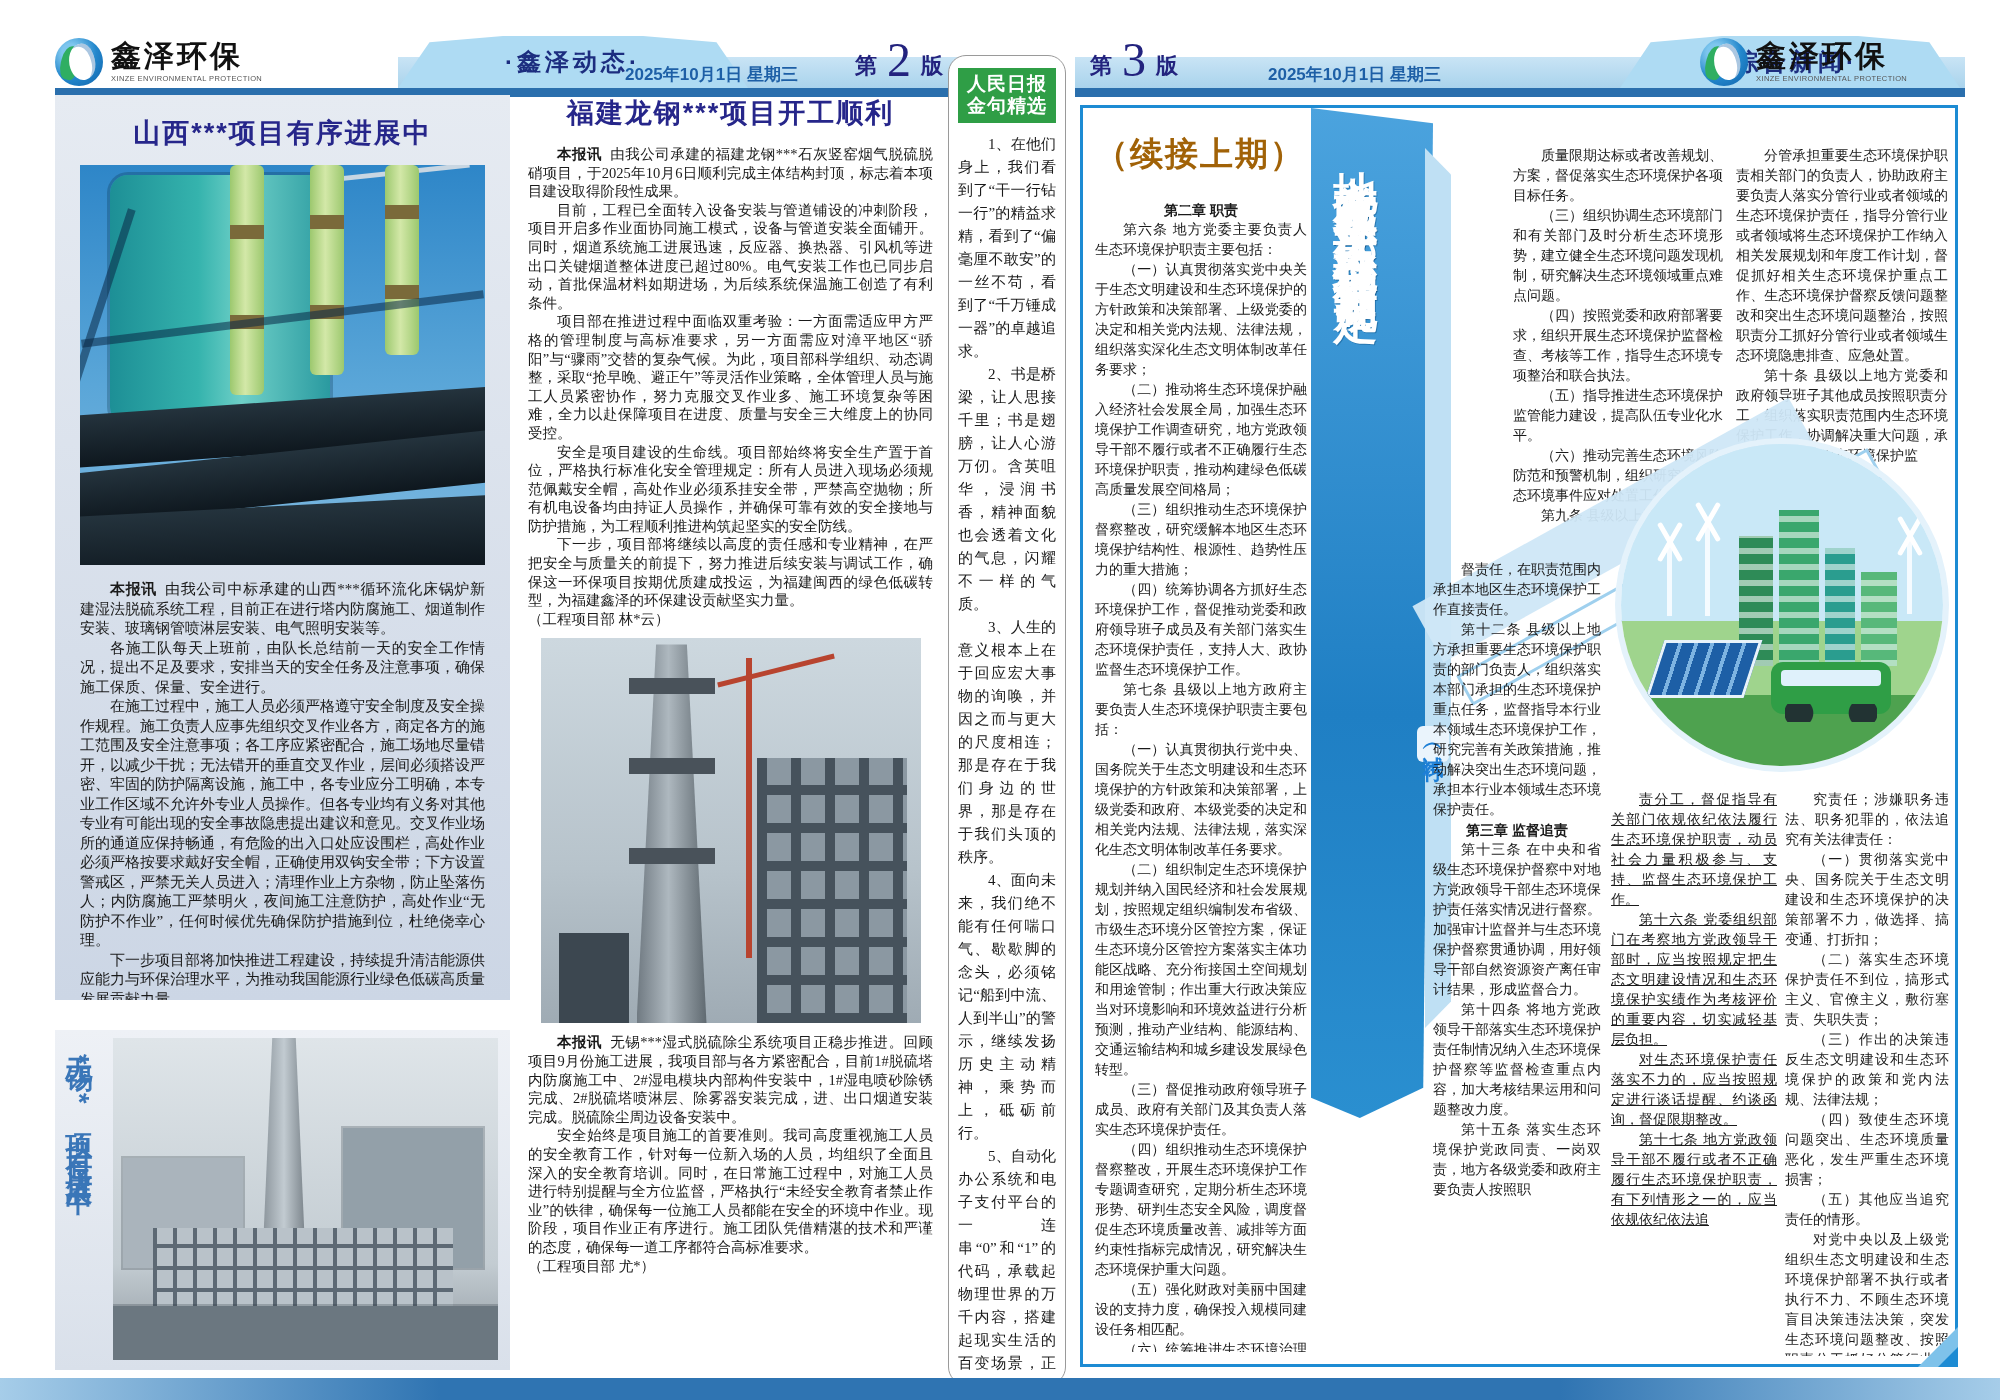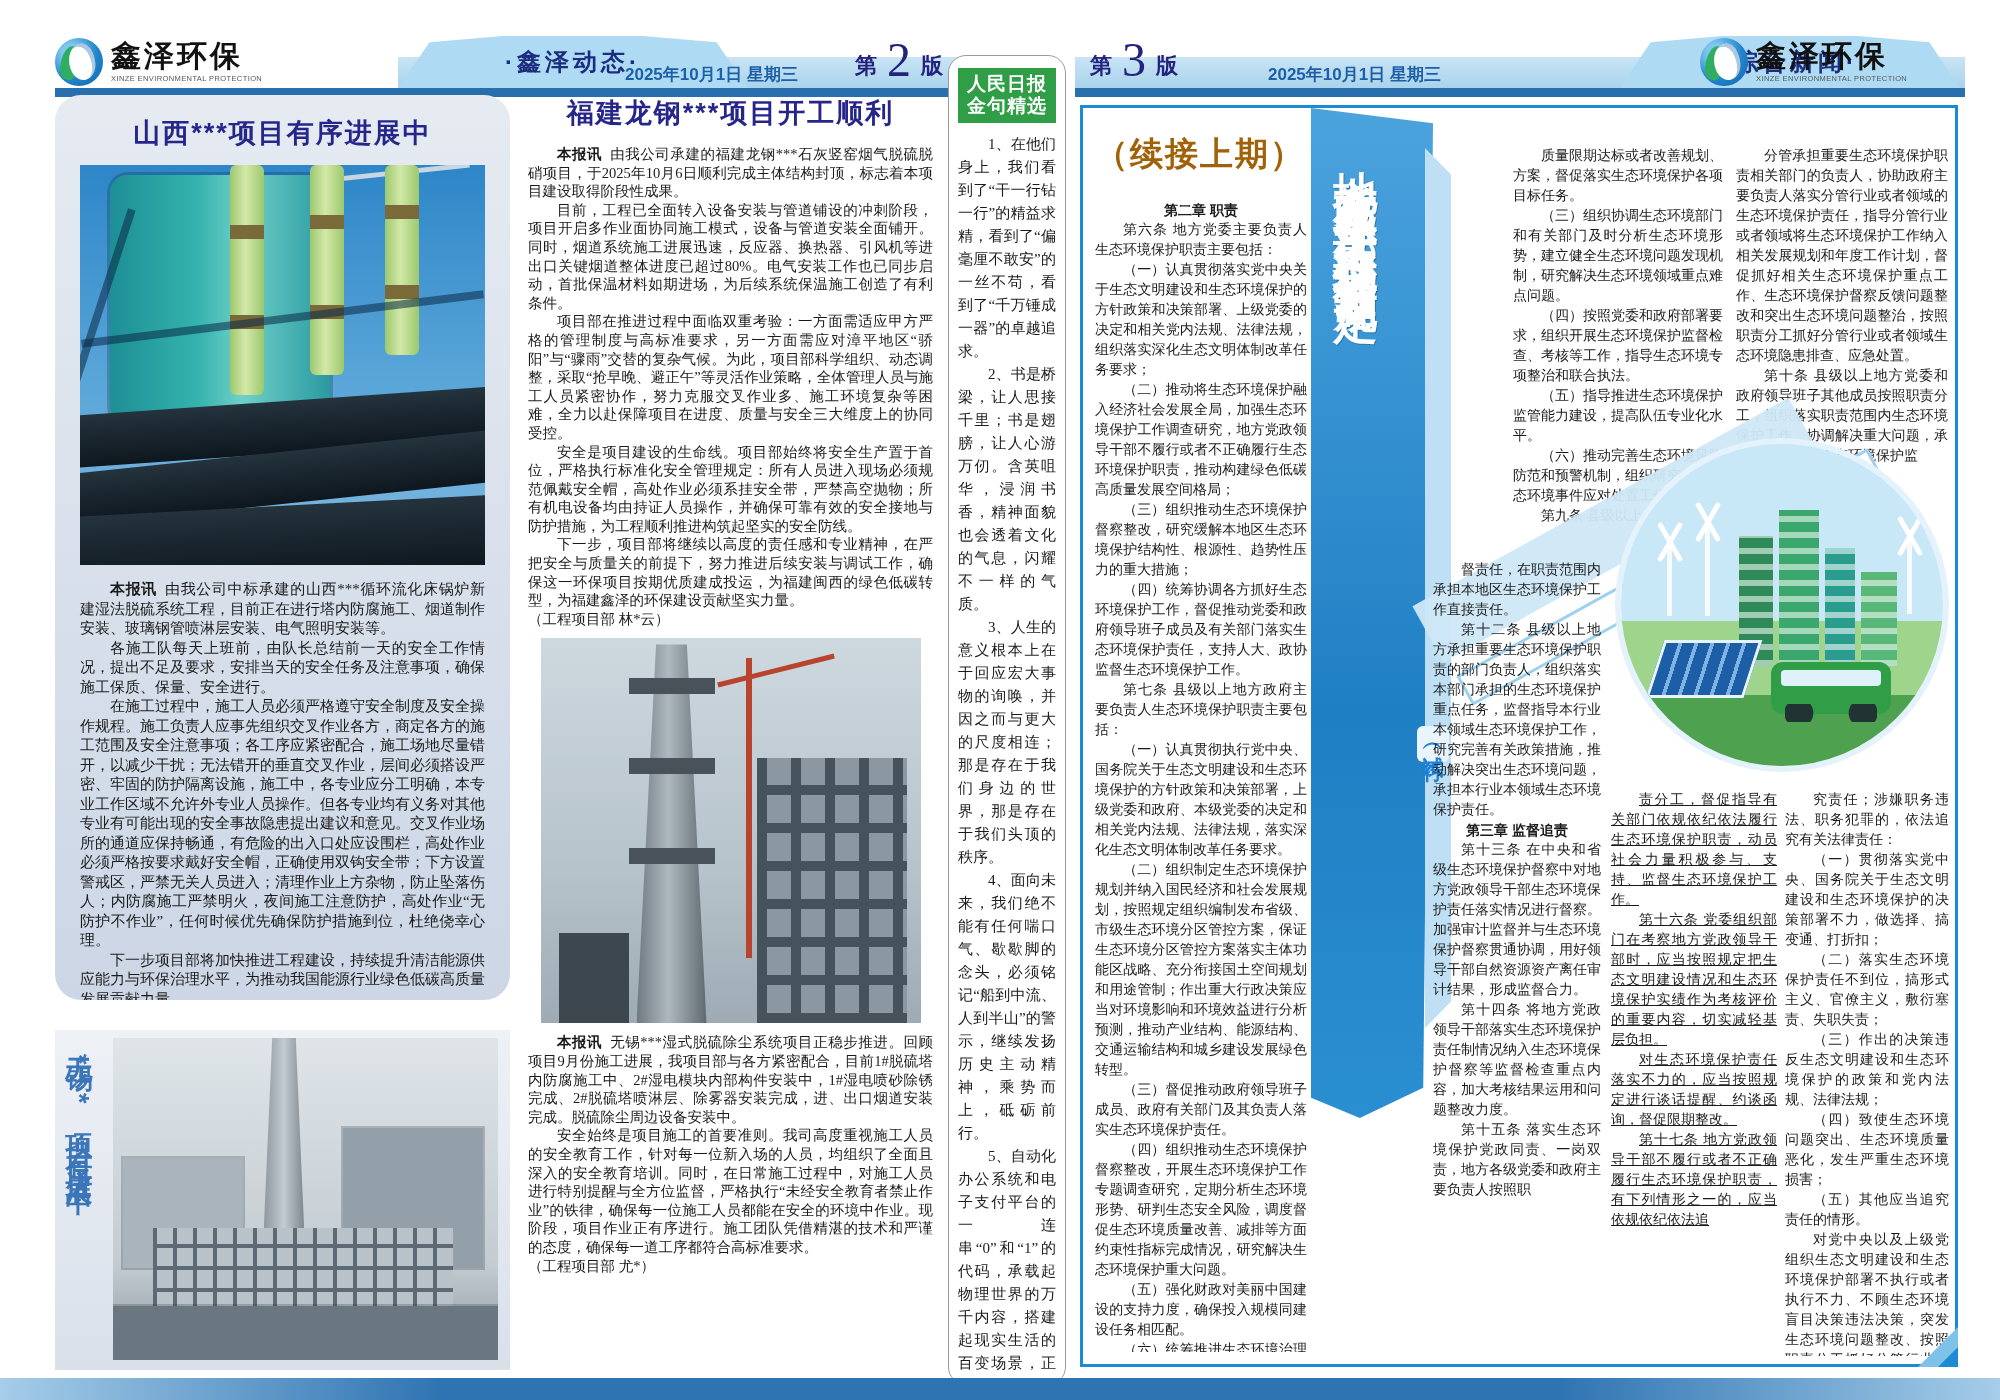--- a/index.html
+++ b/index.html
@@ -29,21 +29,21 @@
   #quotes{position:absolute;left:948px;top:55px;width:118px;height:1330px;background:#fff;
        border:1.5px solid #9a9a9a;border-radius:18px;box-sizing:border-box;padding:12px 9px;overflow:hidden;}
   .badge{background:#2f9e46;color:#fff;text-align:center;font-family:"Liberation Sans",sans-serif;
        font-weight:900;font-size:19px;line-height:1.15;padding:5px 0 6px;letter-spacing:1px;}
   #quotes .body p{margin:0;font-size:15px;line-height:23px;text-align:justify;text-indent:2em;}
   #quotes .body{margin-top:10px;}
   
   .art-title{font-family:"Liberation Sans",sans-serif;font-weight:900;color:#26268a;font-size:27px;
        text-align:center;letter-spacing:2px;margin:0;}
   #article1{position:absolute;left:55px;top:95px;width:455px;height:905px;box-sizing:border-box;
-       background:linear-gradient(180deg,#e6ebf2,#ccd6e5);padding:20px 25px 13px;overflow:hidden;border-radius:26px;}
+       background:linear-gradient(180deg,#e6ebf2,#ccd6e5);padding:20px 25px 13px;overflow:hidden;}
   .body p{margin:0;text-align:justify;text-indent:2em;}
   #article1 .body p{font-size:15px;line-height:19.5px;}
   #article1 .body{margin-top:14px;}
   .lead b{font-family:"Liberation Sans",sans-serif;margin-right:8px;}
   .sig{text-align:right;text-indent:0 !important;}
   #art2col{position:absolute;left:528px;top:95px;width:405px;}
   #art2col .body p{font-size:14.5px;line-height:18.6px;}
   #art2col .art-title{margin-bottom:14px;}
   
   .photo{position:relative;overflow:hidden;}

